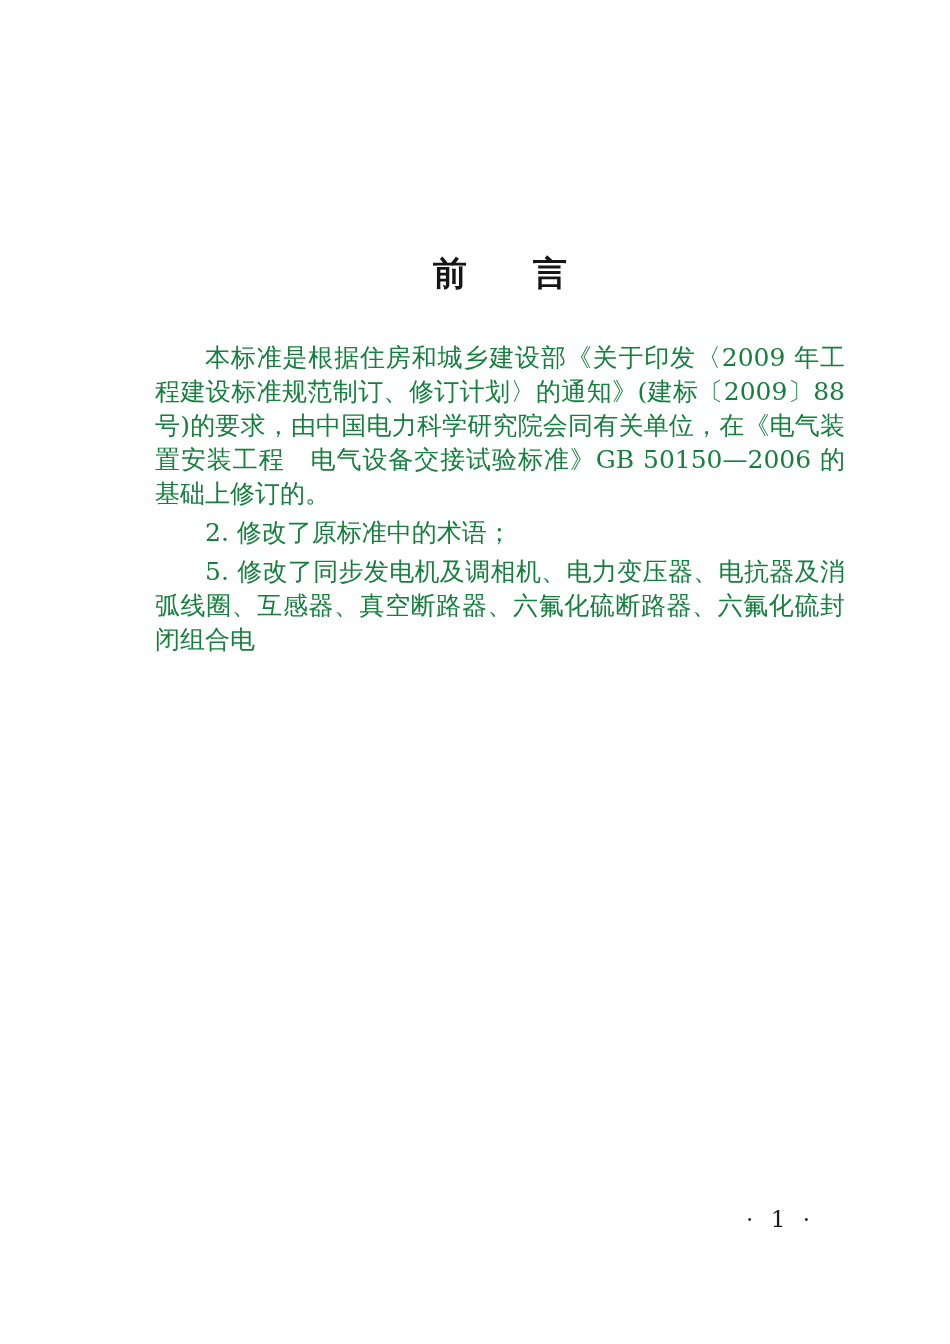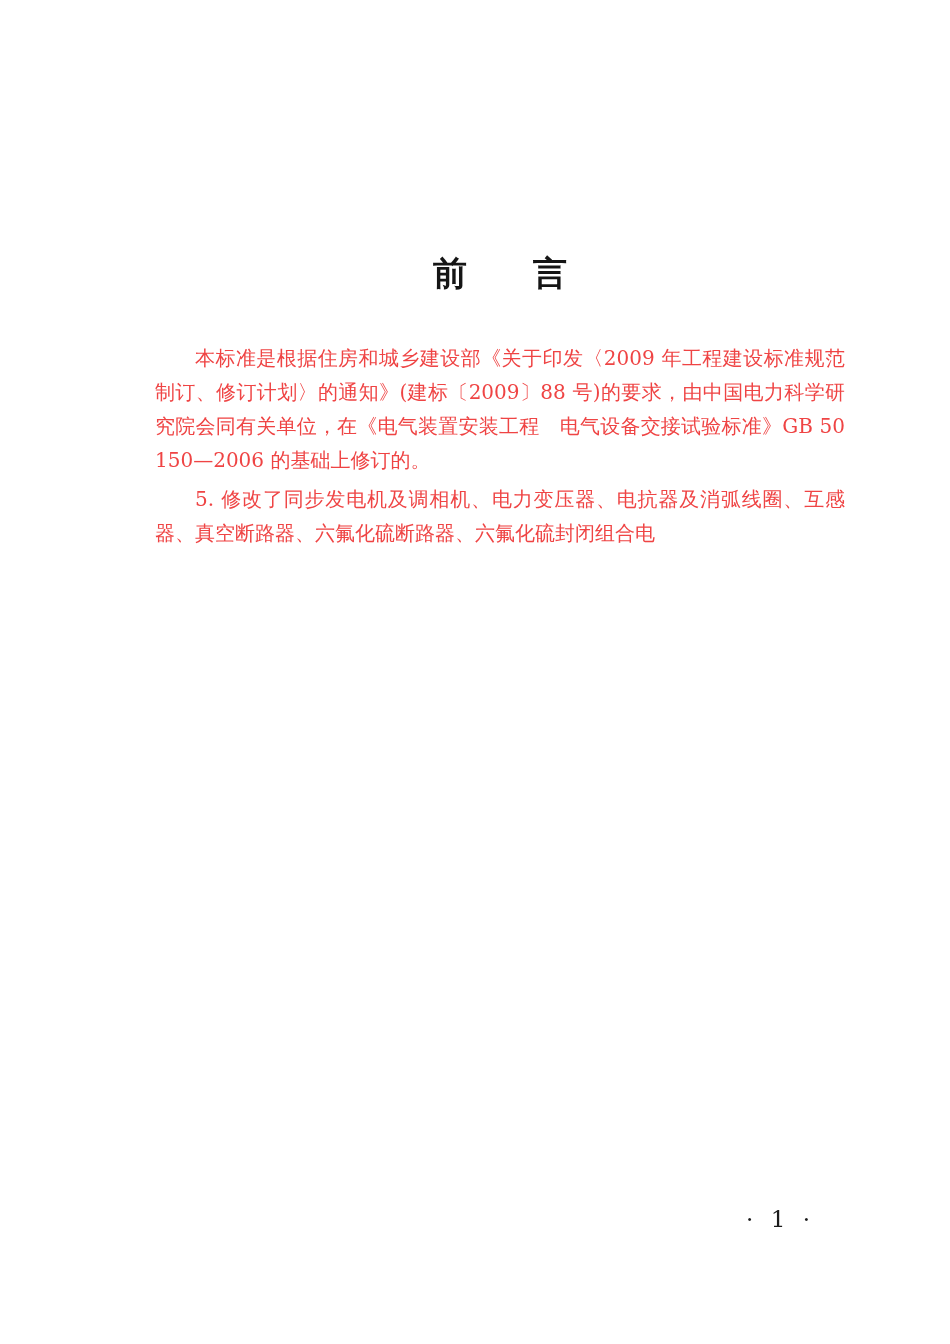--- a/index.html
+++ b/index.html
@@ -28,25 +28,25 @@
     font-weight: 700;
     font-size: 34px;
     line-height: 1;
     color: #151515;
   }
   .doc-body {
     position: absolute;
     top: 341px;
     left: 155px;
     width: 690px;
-    font-size: 20px;
+    font-size: 25px;
     line-height: 34px;
     text-align: justify;
     text-justify: inter-ideograph;
-    color: #ef4444;
+    color: #15803d;
   }
   .doc-body p {
     margin: 0 0 5px 0;
     text-indent: 2em;
     word-break: break-all;
   }
   .page-number {
     position: absolute;
     top: 1204px;
     left: 155px;
@@ -63,18 +63,19 @@
 
 <div class="page">
 
   <h1 class="doc-title">
     <span>前</span>
     <span>言</span>
   </h1>
 
   <div class="doc-body">
     <p>本标准是根据住房和城乡建设部《关于印发〈2009 年工程建设标准规范制订、修订计划〉的通知》(建标〔2009〕88 号)的要求，由中国电力科学研究院会同有关单位，在《电气装置安装工程　电气设备交接试验标准》GB 50150—2006 的基础上修订的。</p>
+    <p>2. 修改了原标准中的术语；</p>
     <p>5. 修改了同步发电机及调相机、电力变压器、电抗器及消弧线圈、互感器、真空断路器、六氟化硫断路器、六氟化硫封闭组合电</p>
   </div>
 
   <div class="page-number">· 1 ·</div>
 
 </div>
 
 </body></html>

